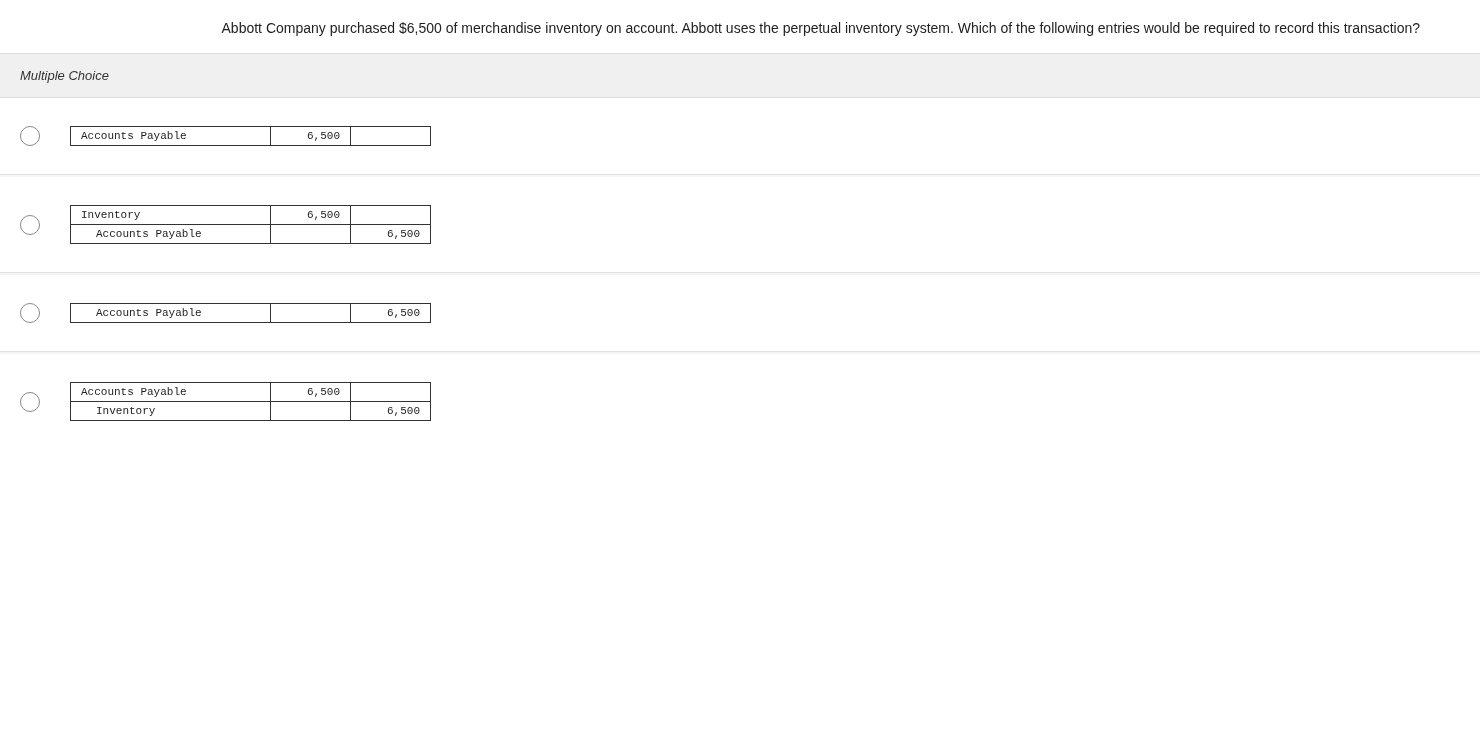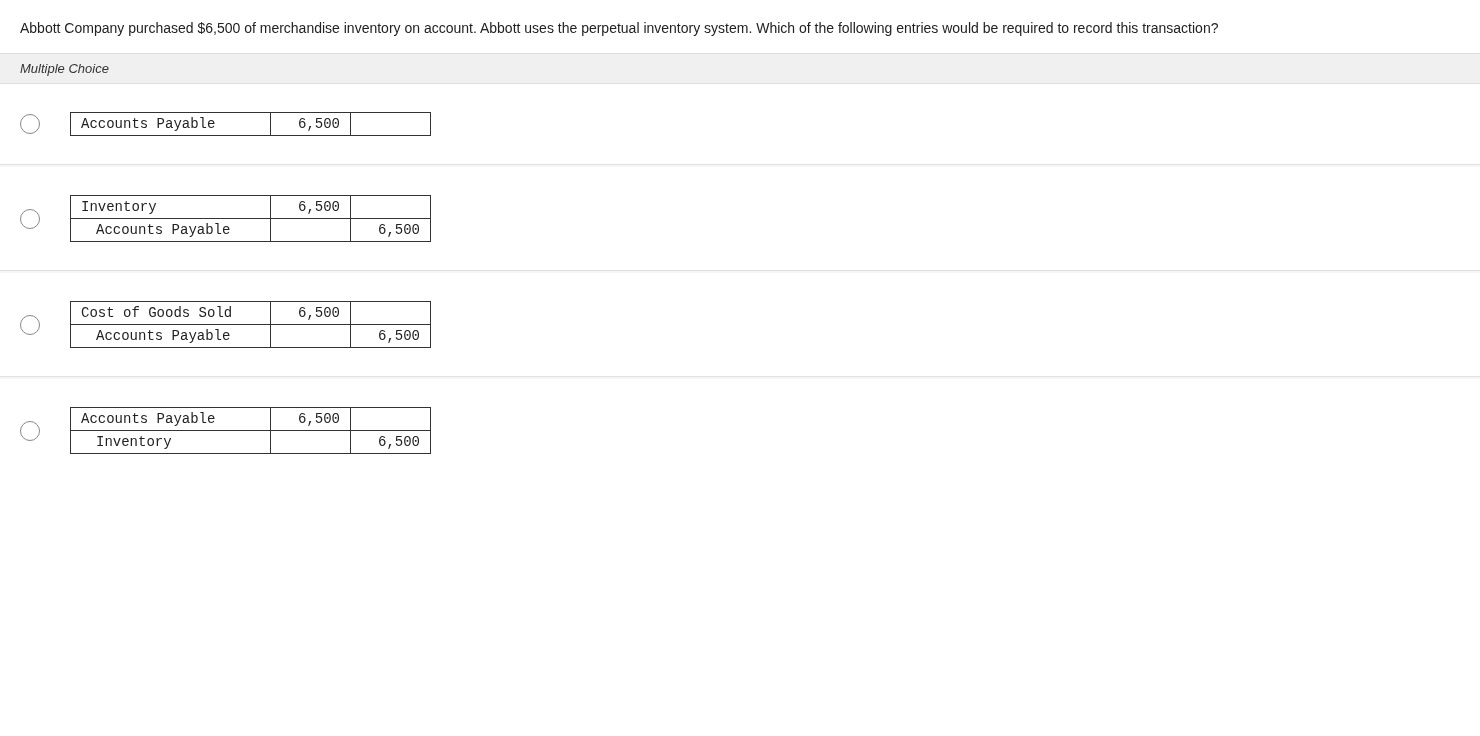--- a/index.html
+++ b/index.html
@@ -11,30 +11,31 @@
     body {
       font-family: Arial, sans-serif;
       font-size: 14px;
       background: #fff;
       color: #222;
       width: 1480px;
       min-height: 736px;
     }
 
     .question-text {
-      padding: 18px 20px 14px 20px;
+      padding: 18px 20px 14px 32px;
       line-height: 1.5;
       font-size: 14px;
       color: #222;
       max-width: 1440px;
+      text-align: right;
     }
 
     .multiple-choice-label {
       background: #f0f0f0;
-      padding: 7px 20px;
+      padding: 14px 20px;
       font-size: 13px;
       color: #333;
       font-style: italic;
       border-top: 1px solid #ddd;
       border-bottom: 1px solid #ddd;
     }
 
     .options-container {
       background: #f5f5f5;
       padding: 0;
@@ -62,21 +63,21 @@
       background: #fff;
       flex-shrink: 0;
       margin-right: 30px;
       cursor: pointer;
       display: inline-block;
     }
 
     .journal-table {
       border-collapse: collapse;
       font-family: 'Courier New', Courier, monospace;
-      font-size: 14px;
+      font-size: 11px;
     }
 
     .journal-table td {
       border: 1px solid #333;
       padding: 3px 10px;
       min-width: 100px;
     }
 
     .journal-table .account-col {
       min-width: 200px;
@@ -138,25 +139,20 @@
             <td class="credit-col">6,500</td>
           </tr>
         </tbody>
       </table>
     </div>
     <div class="option-row">
       <div class="radio-btn"></div>
       <table class="journal-table">
         <tbody>
           <tr>
-            <td class="account-col">Cost of Goods Sold</td>
-            <td class="debit-col">6,500</td>
-            <td class="credit-col"></td>
-          </tr>
-          <tr>
             <td class="account-col indented">Accounts Payable</td>
             <td class="debit-col"></td>
             <td class="credit-col">6,500</td>
           </tr>
         </tbody>
       </table>
     </div>
     <div class="option-row">
       <div class="radio-btn"></div>
       <table class="journal-table">

